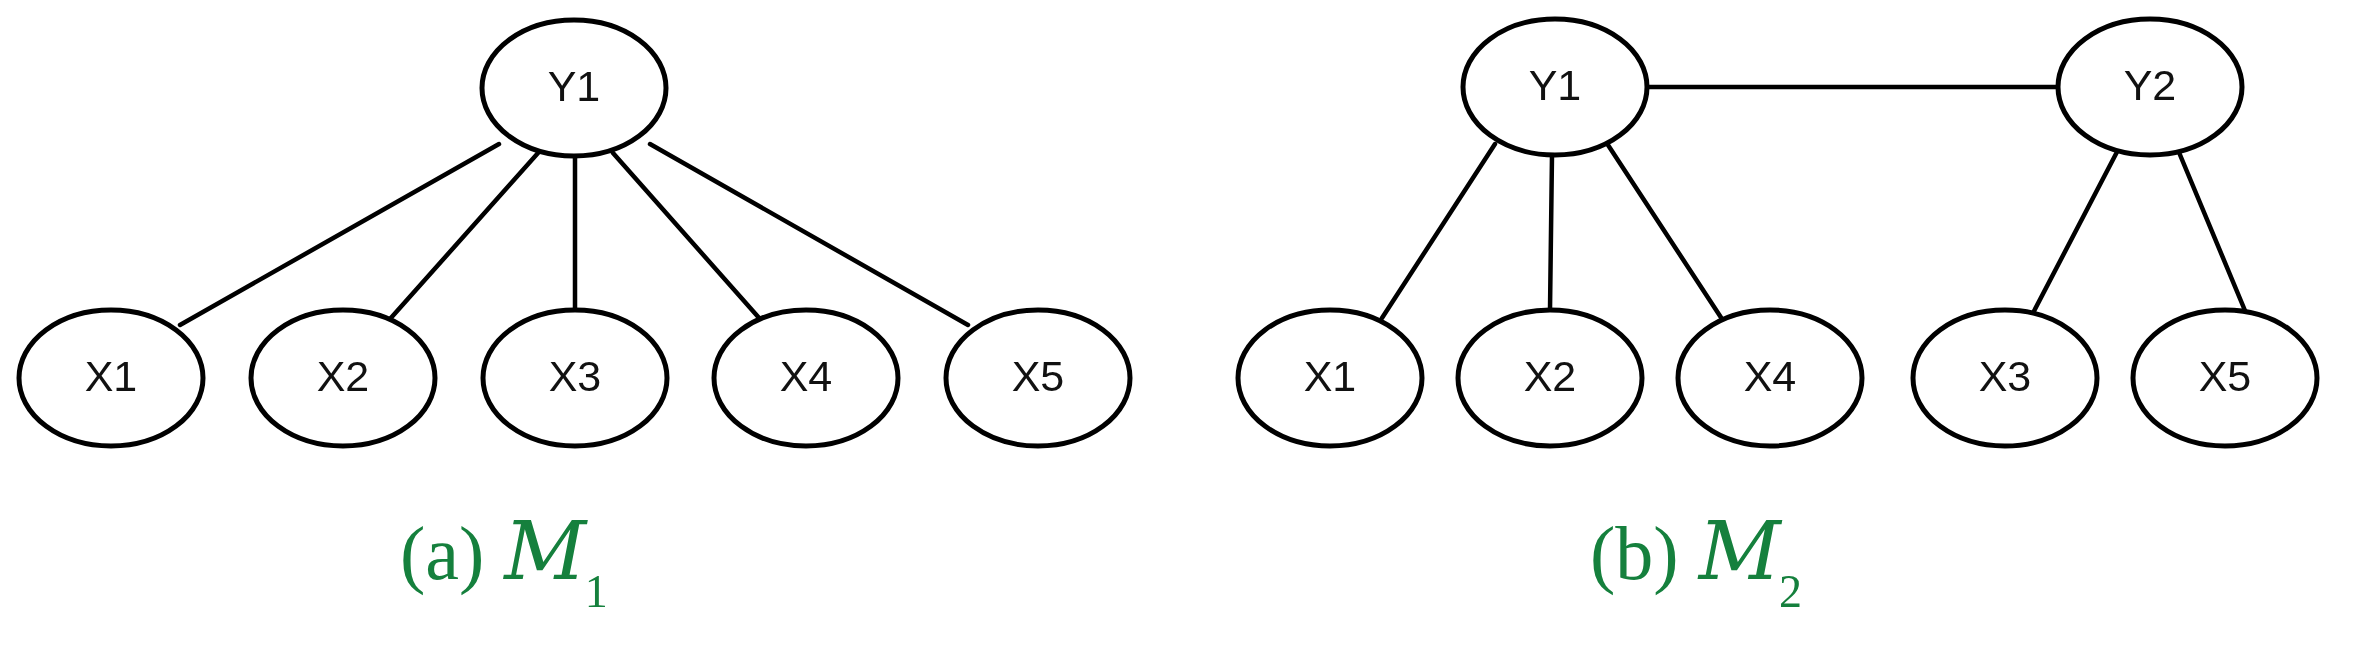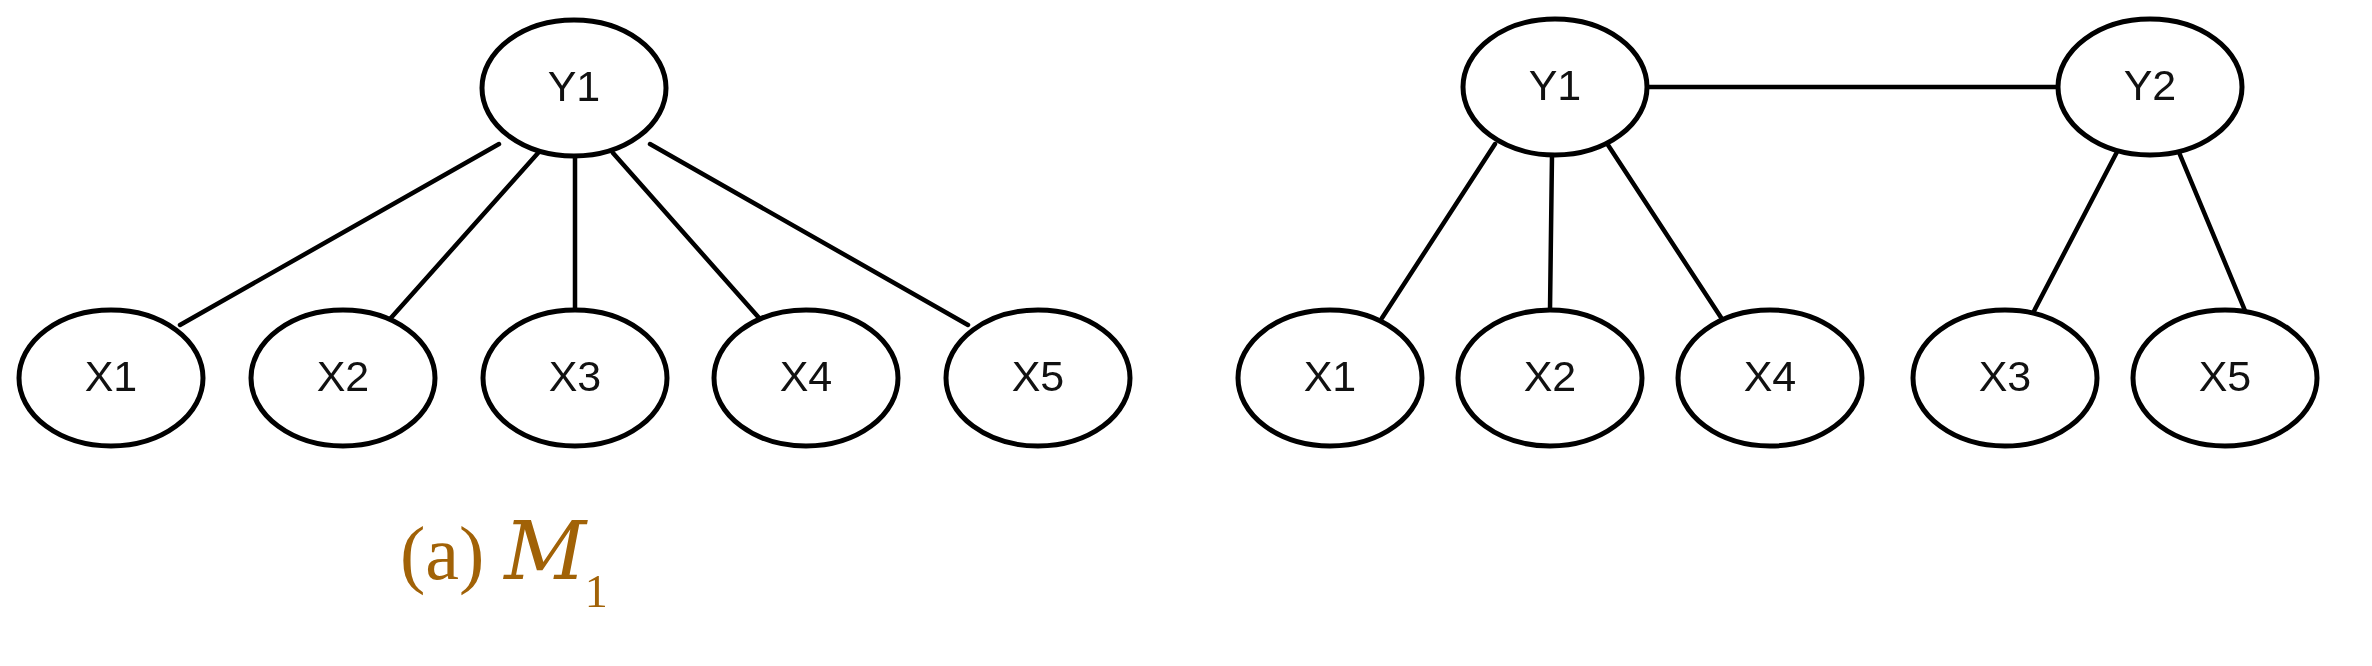--- a/index.html
+++ b/index.html
@@ -44,21 +44,21 @@
   .edge-line {
     stroke: #000000;
     stroke-width: 4.5;
     fill: none;
     stroke-linecap: round;
   }
   .panel-caption {
     position: absolute;
     font-family: "Liberation Serif", serif;
     font-size: 76px;
-    color: #a16207;
+    color: #15803d;
     white-space: nowrap;
     line-height: 1;
     user-select: none;
   }
   .caption-tag {
     font-family: "Liberation Serif", serif;
   }
   .caption-model {
     font-family: "DejaVu Serif", serif;
     font-style: italic;
@@ -150,14 +150,17 @@
           <ellipse class="node-ellipse" cx="2225" cy="378" rx="92" ry="68" fill="#ffffff" stroke="#000000"></ellipse>
           <text class="node-label" x="2225" y="380">X5</text>
         </g>
       </g>
   </svg>
 
   <div class="panel-caption" id="caption-a">
     <span class="caption-tag">(a)</span><span class="caption-model">M</span><span class="caption-sub">1</span>
   </div>
 
+  <div class="panel-caption" id="caption-b">
+    <span class="caption-tag">(b)</span><span class="caption-model">M</span><span class="caption-sub">2</span>
+  </div>
 
 </div>
 
 </body></html>

